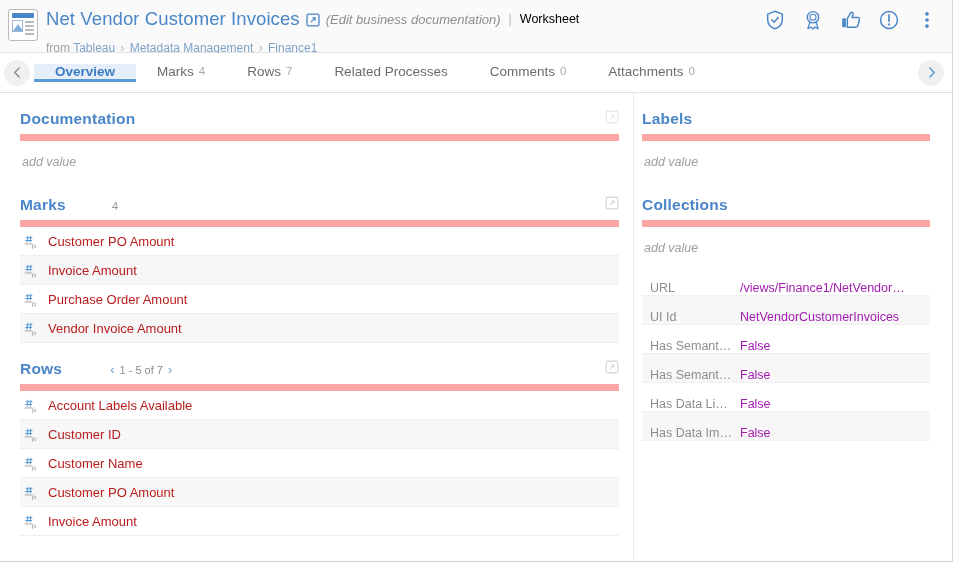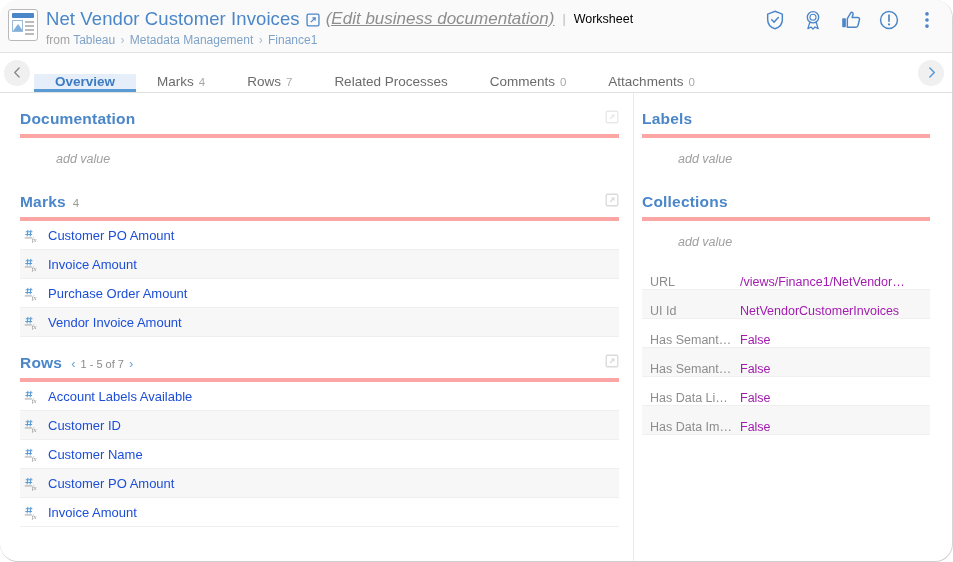--- a/index.html
+++ b/index.html
@@ -10,21 +10,20 @@
   }
   #page {
     position: relative;
     width: 953px;
     height: 562px;
     background: #ffffff;
     border-right: 1px solid #d6d6d6;
     border-bottom: 1px solid #cfcfcf;
     box-sizing: border-box;
     overflow: hidden;
-    border-radius: 18px;
   }
 
   
   .header {
     position: relative;
     height: 53px;
     background: #fafafa;
     border-bottom: 1px solid #e3e3e3;
     display: flex;
     align-items: flex-start;
@@ -75,52 +74,51 @@
     gap: 6px;
     white-space: nowrap;
   }
   .obj-title {
     font-size: 18.5px;
     color: #4a86c8;
     letter-spacing: .1px;
   }
   .ext-link-icon { display: inline-block; width: 14px; height: 14px; position: relative; top: 1px; }
   .edit-doc {
-    font-size: 17px;
+    font-size: 13px;
     color: #8e8e8e;
     font-style: italic;
-    text-decoration: underline;
   }
   .sep-bar { color: #b9b9b9; font-size: 12.5px; padding: 0 2px; }
   .obj-type { font-size: 12.5px; color: #000000; }
   .breadcrumb {
     font-size: 12px;
     color: #8fa8c4;
-    margin-top: 3px;
+    margin-top: 11px;
     white-space: nowrap;
   }
   .breadcrumb .from { color: #a3a3a3; }
   .breadcrumb .crumb { color: #7fa3c8; }
   .breadcrumb .arrow { color: #a8bdd4; padding: 0 2px; }
 
   .header-actions {
     display: flex;
     align-items: center;
     gap: 16px;
     padding: 2px 14px 0 10px;
     flex: none;
   }
   .hicon { width: 22px; height: 22px; cursor: pointer; }
 
   
   .tabbar {
     height: 39px;
     border-bottom: 1px solid #e0e0e0;
     display: flex;
-    align-items: flex-end;
+    align-items: center;
     background: #ffffff;
     position: relative;
   }
   .navbtn {
     width: 26px; height: 26px;
     border-radius: 50%;
     background: #f0f0f0;
     display: flex; align-items: center; justify-content: center;
     align-self: center;
     margin: 0 4px 0 4px;
@@ -162,22 +160,23 @@
   .col-right {
     flex: 1;
     box-sizing: border-box;
     padding: 0 22px 0 8px;
     border-left: 1px solid #ebebeb;
   }
 
   .section-head {
     display: flex;
     align-items: baseline;
-    border-bottom: 4px solid #fca5a5;
+    border-bottom: 7px solid #fca5a5;
     padding: 17px 0 6px 0;
+    gap: 39px;
   }
   .section-title {
     font-size: 15.5px;
     color: #4a86c8;
     font-weight: bold;
     letter-spacing: .2px;
   }
   .section-count {
     font-size: 11.5px;
     color: #9a9a9a;
@@ -193,33 +192,32 @@
   .head-action { margin-left: auto; cursor: pointer; opacity: .55; align-self: center; }
   .dots-v { margin-left: auto; align-self: center; cursor: pointer; display: flex; flex-direction: column; gap: 2px; }
   .dots-v i { width: 3px; height: 3px; border-radius: 50%; background: #b5b5b5; display: block; }
 
   .add-value {
     font-size: 12.5px;
     color: #a0a0a0;
     font-style: italic;
     padding: 14px 0 10px 2px;
     cursor: pointer;
-    margin-left: 34px;
   }
 
   .list { margin-top: 0; }
   .list-item {
     display: flex;
     align-items: center;
     gap: 9px;
     height: 28px;
     padding-left: 4px;
     border-bottom: 1px solid #efefef;
     font-size: 13px;
-    color: #1d4ed8;
+    color: #b91c1c;
     cursor: pointer;
   }
   .list-item:nth-child(even) { background: #f7f7f7; }
 
   .field-icon { width: 15px; height: 15px; flex: none; }
 
   
   .attr-table { margin-top: 2px; }
   .attr-row {
     display: flex;

